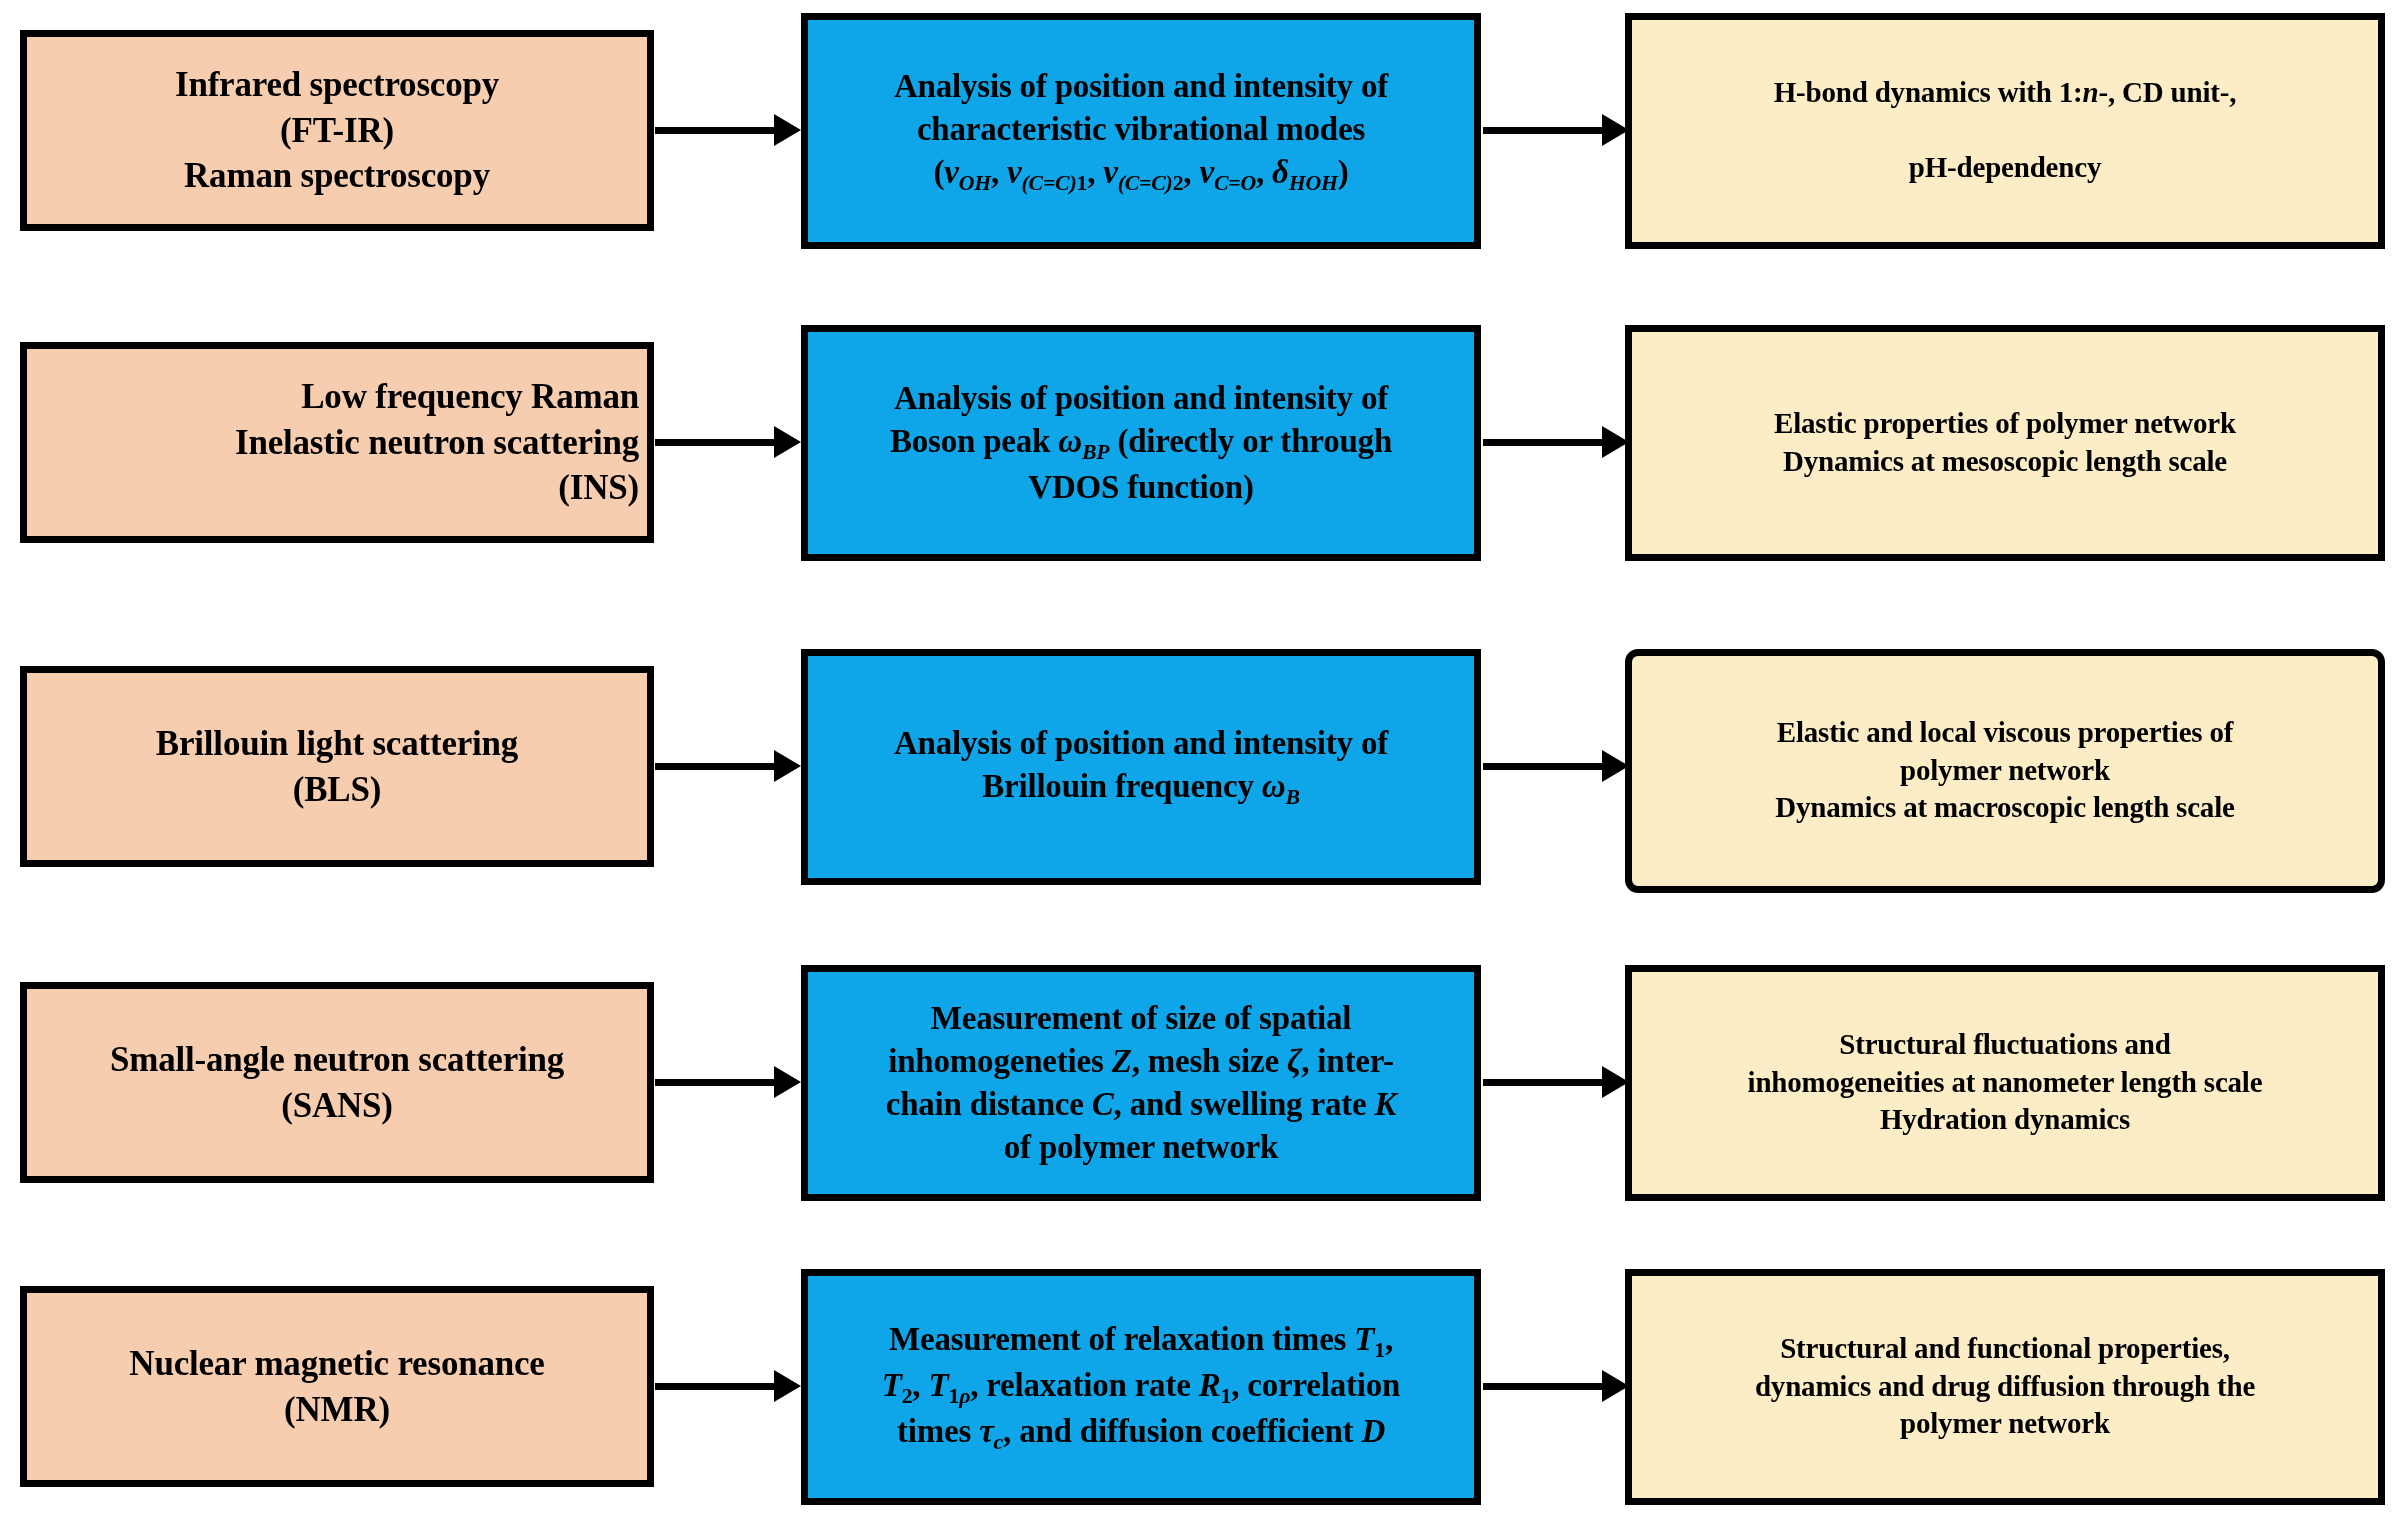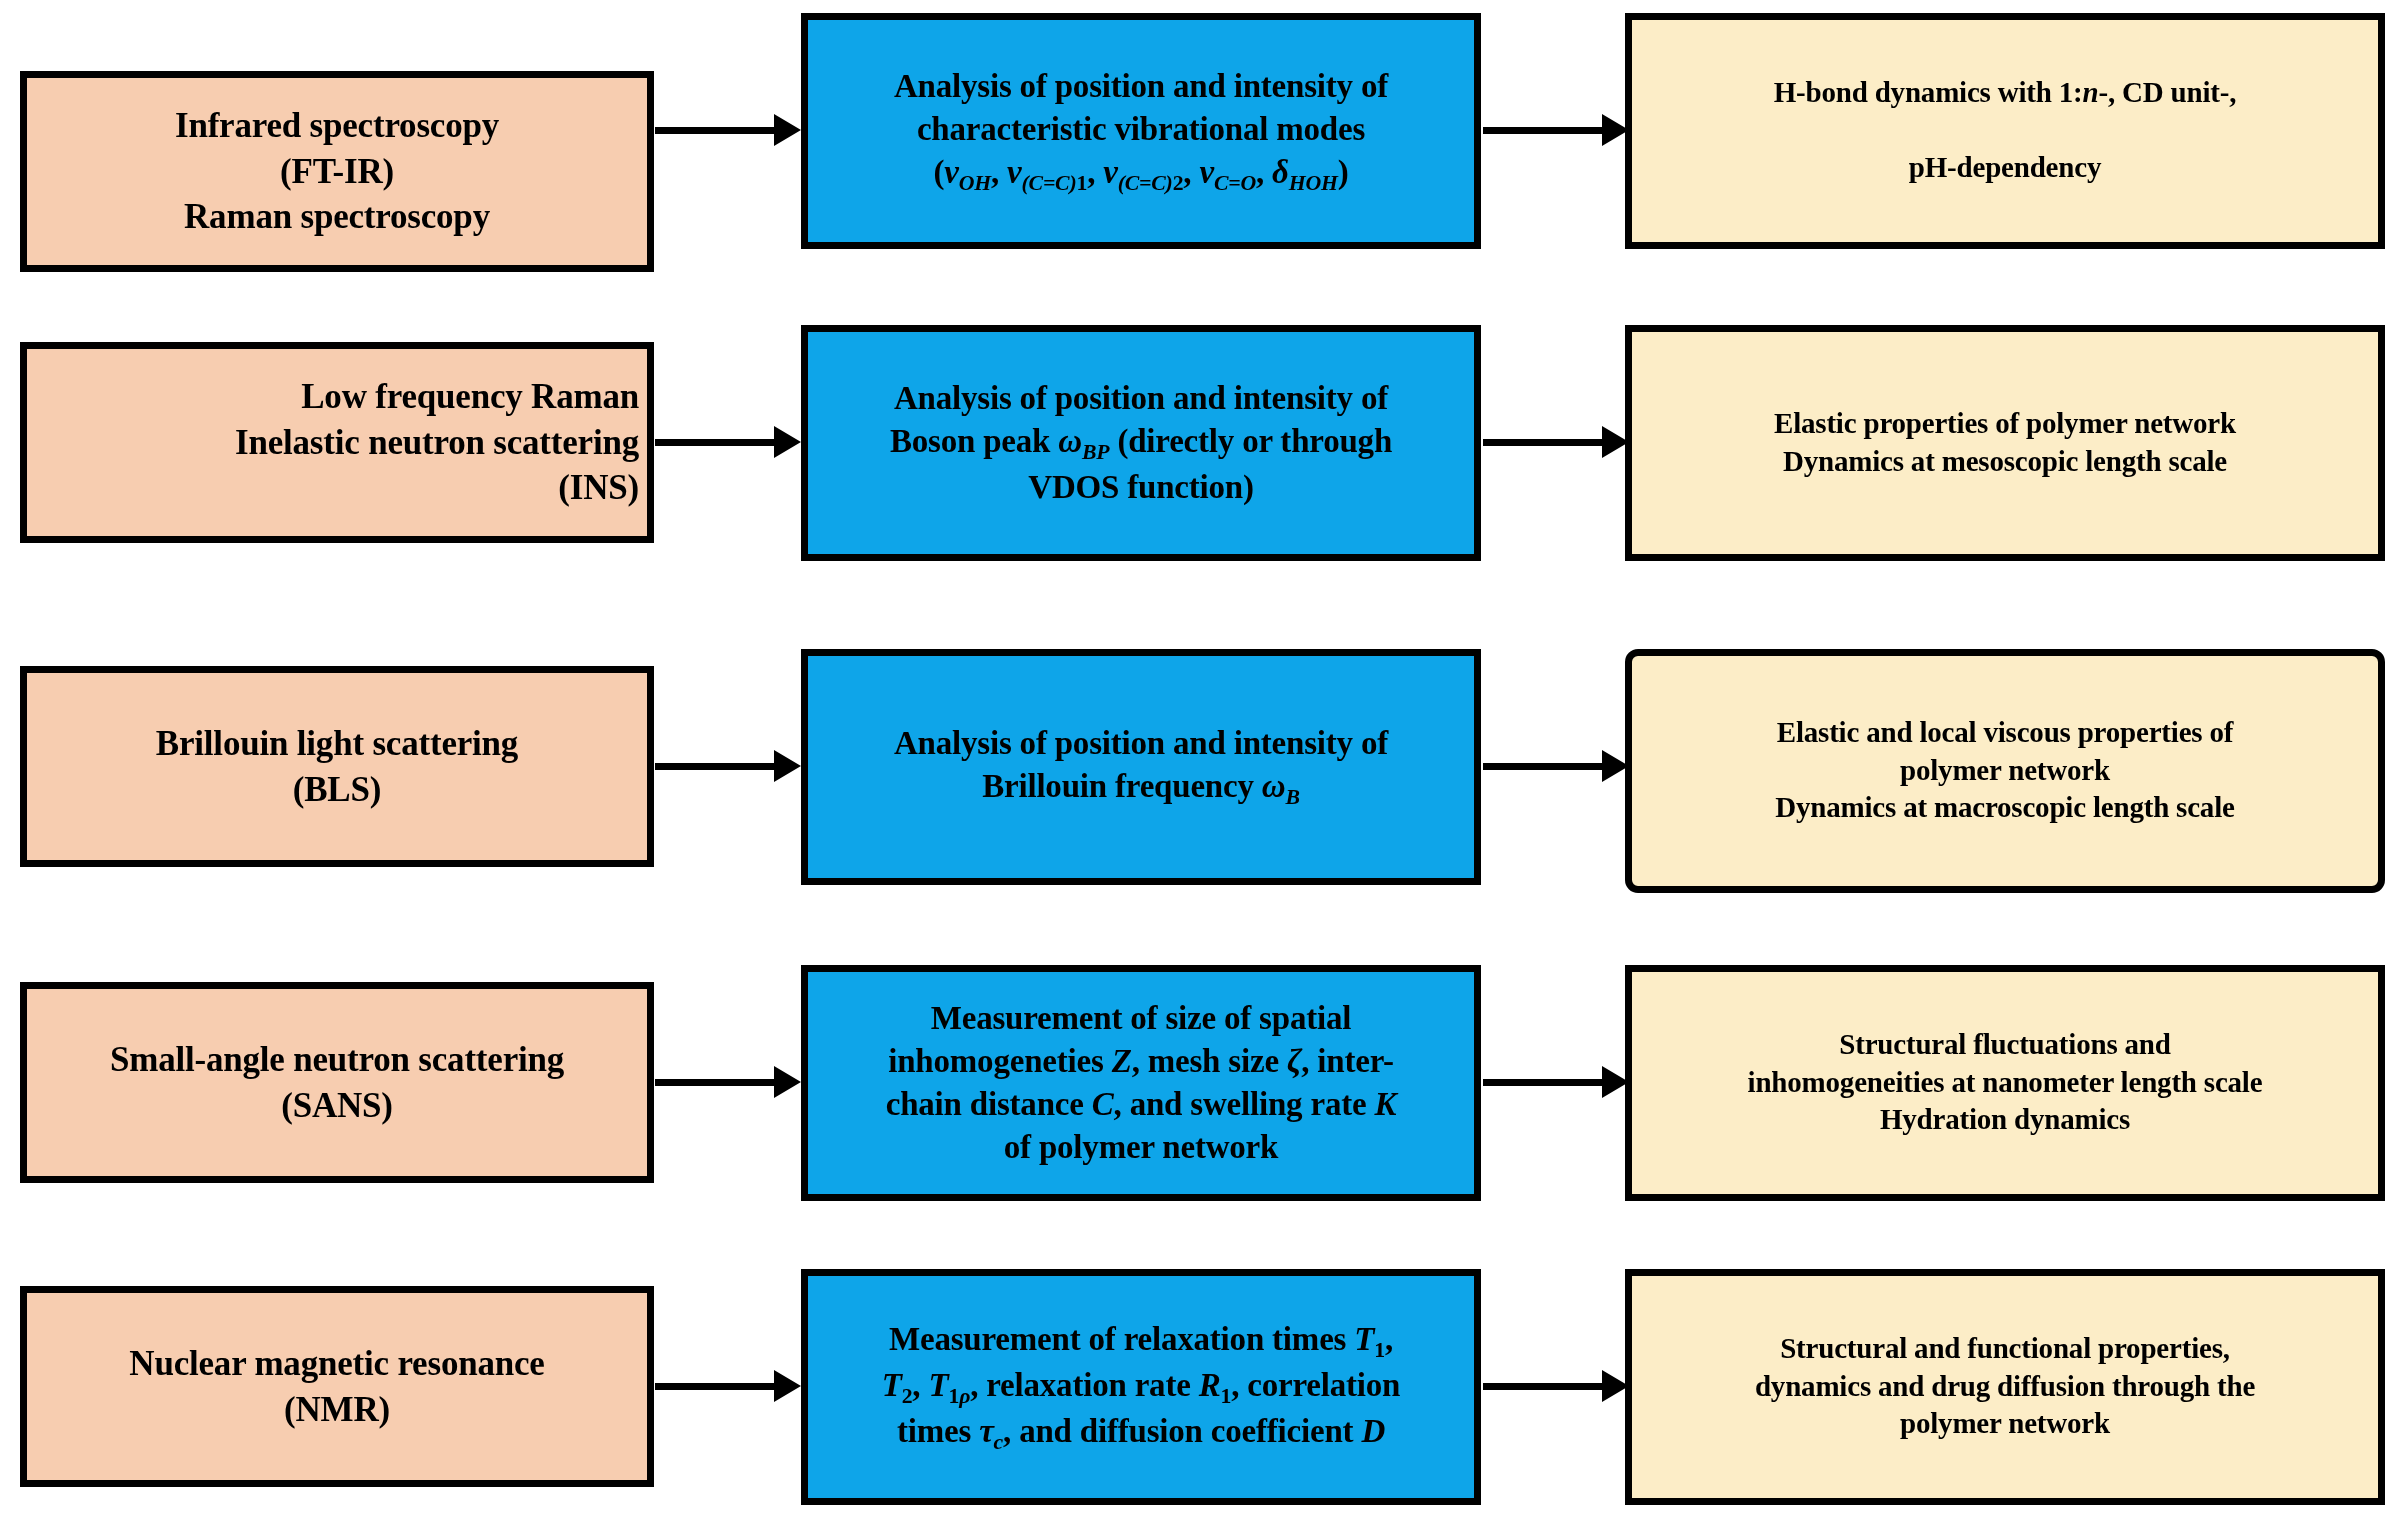--- a/index.html
+++ b/index.html
@@ -102,21 +102,21 @@
     font-style: normal;
   }
   .nowrap { white-space: nowrap; }
 </style>
 </head>
 <body>
 
 <div id="flow">
 
   <div class="row" style="top:30px;height:201px;">
-    <div class="box col-method" style="top:0;height:201px;margin-top:41px;">
+    <div class="box col-method" style="top:0;height:201px;">
       <span class="txt">
         <span>Infrared spectroscopy</span><br>
         <span>(FT-IR)</span><br>
         <span>Raman spectroscopy</span>
       </span>
     </div>
 
     <div class="arrow arrow-a" style="left:655px;top:101px;">
       <div class="shaft"></div>
       <div class="head"></div>

